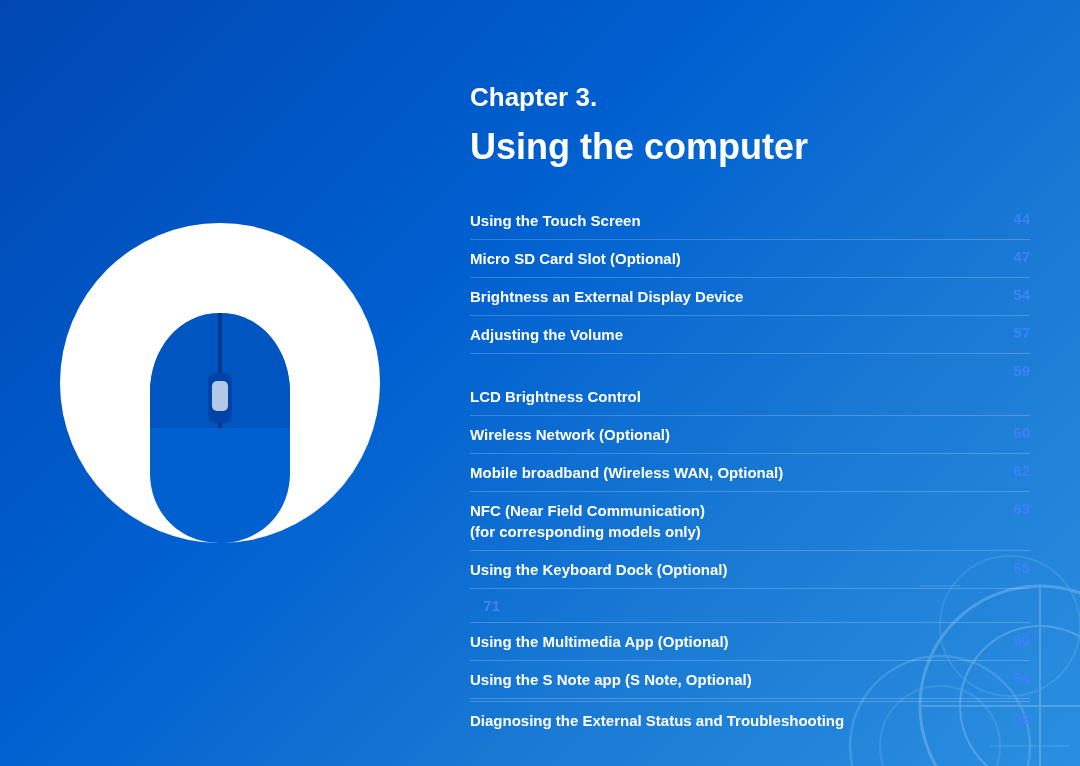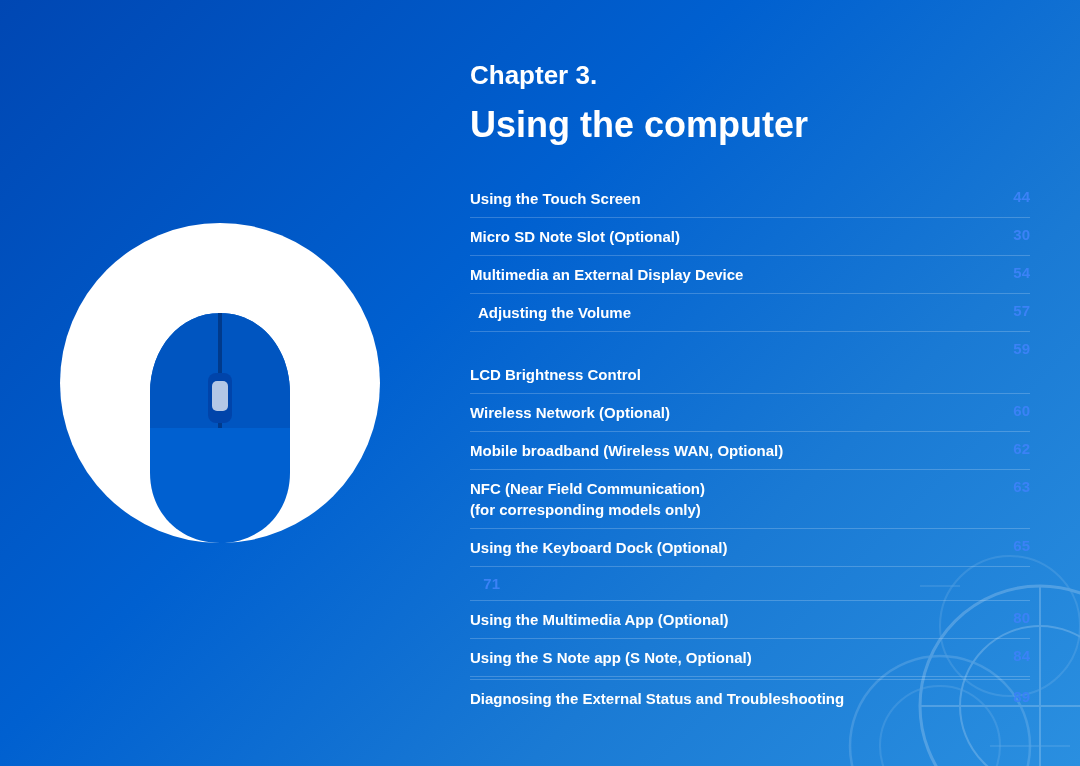--- a/index.html
+++ b/index.html
@@ -41,20 +41,21 @@
       padding: 60px 50px 40px 30px;
       position: relative;
       z-index: 2;
     }
 
     .chapter-label {
       font-size: 26px;
       font-weight: bold;
       color: white;
       margin-bottom: 4px;
+      margin-top: 22px;
     }
 
     .chapter-title {
       font-size: 36px;
       font-weight: bold;
       color: white;
       margin-bottom: 36px;
       line-height: 1.2;
       margin-top: 12px;
     }
@@ -149,31 +150,31 @@
     <div class="chapter-title">Using the computer</div>
 
     <div class="toc-list">
 
     <div class="toc-row">
           <div class="toc-title" style="white-space: pre-line;">Using the Touch Screen</div>
           <div class="toc-page">44</div>
         </div>
         <div class="toc-divider"></div>
         <div class="toc-row">
-          <div class="toc-title" style="white-space: pre-line;">Micro SD Note Slot (Optional)</div>
-          <div class="toc-page">30</div>
-        </div>
-        <div class="toc-divider"></div>
-        <div class="toc-row">
-          <div class="toc-title" style="white-space: pre-line;">Multimedia an External Display Device</div>
+          <div class="toc-title" style="white-space: pre-line;">Micro SD Card Slot (Optional)</div>
+          <div class="toc-page">47</div>
+        </div>
+        <div class="toc-divider"></div>
+        <div class="toc-row">
+          <div class="toc-title" style="white-space: pre-line;">Brightness an External Display Device</div>
           <div class="toc-page">54</div>
         </div>
         <div class="toc-divider"></div>
         <div class="toc-row">
-          <div class="toc-title" style="white-space: pre-line; margin-left: 8px;">Adjusting the Volume</div>
+          <div class="toc-title" style="white-space: pre-line;">Adjusting the Volume</div>
           <div class="toc-page">57</div>
         </div>
         <div class="toc-divider"></div>
         <div class="toc-row">
           <div class="toc-title" style="white-space: pre-line; margin-top: 24px;">LCD Brightness Control</div>
           <div class="toc-page">59</div>
         </div>
         <div class="toc-divider"></div>
         <div class="toc-row">
           <div class="toc-title" style="white-space: pre-line;">Wireless Network (Optional)</div>

